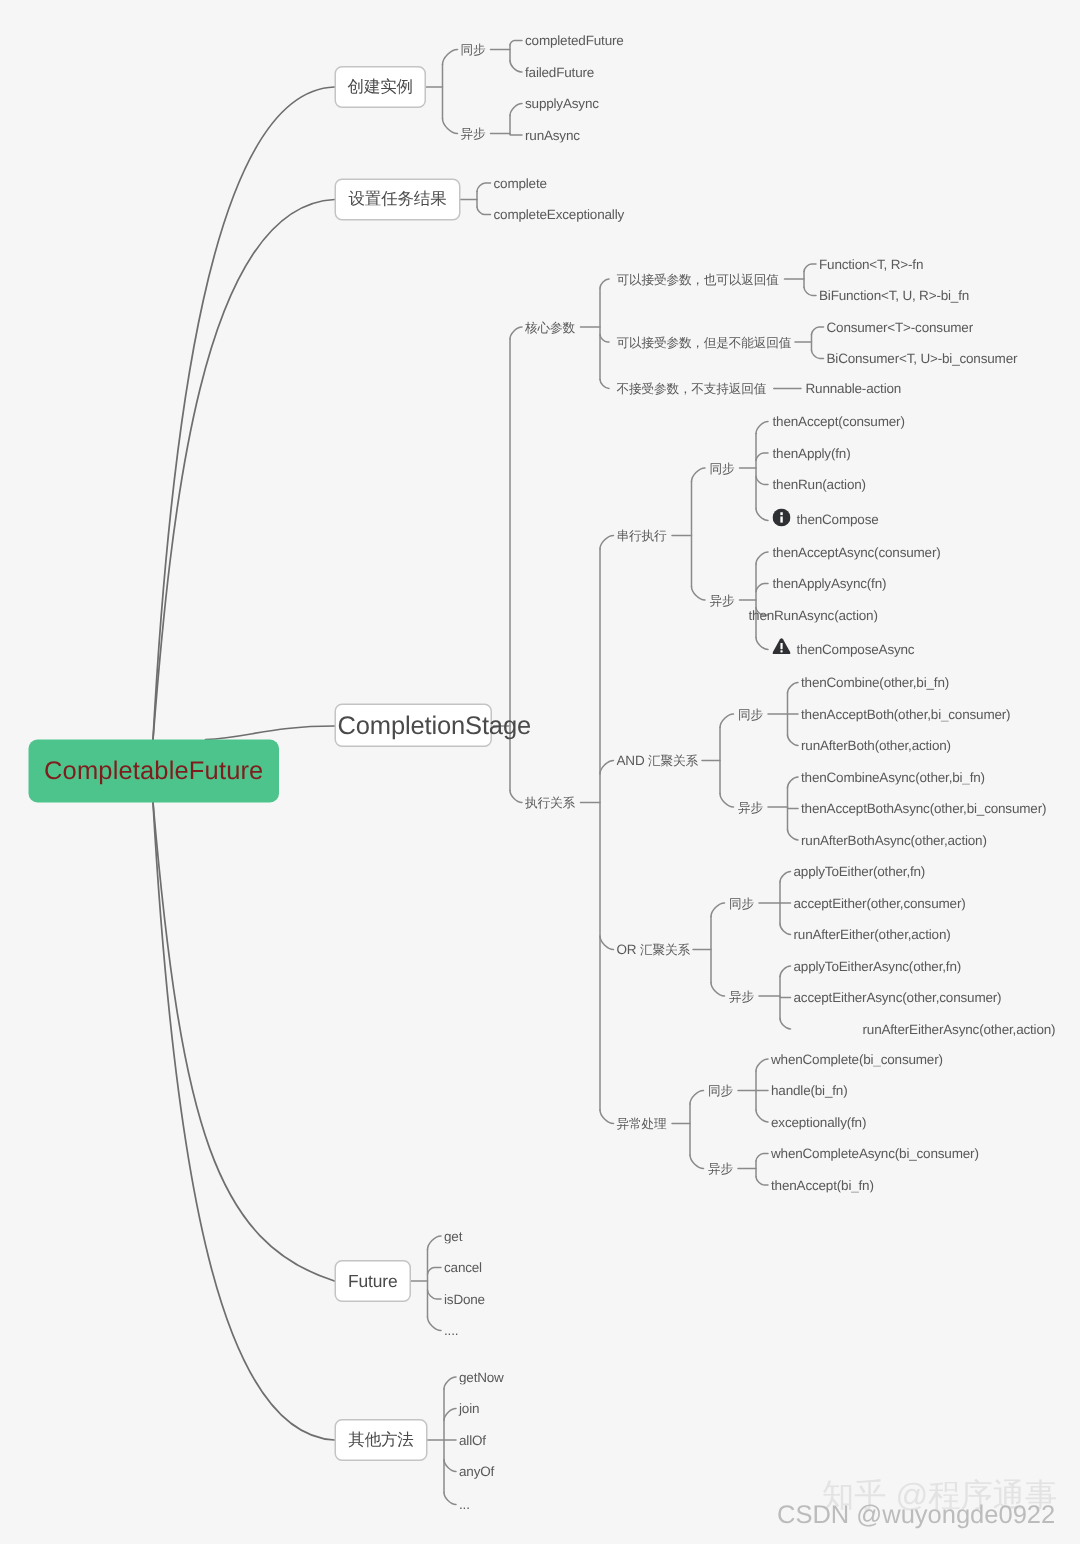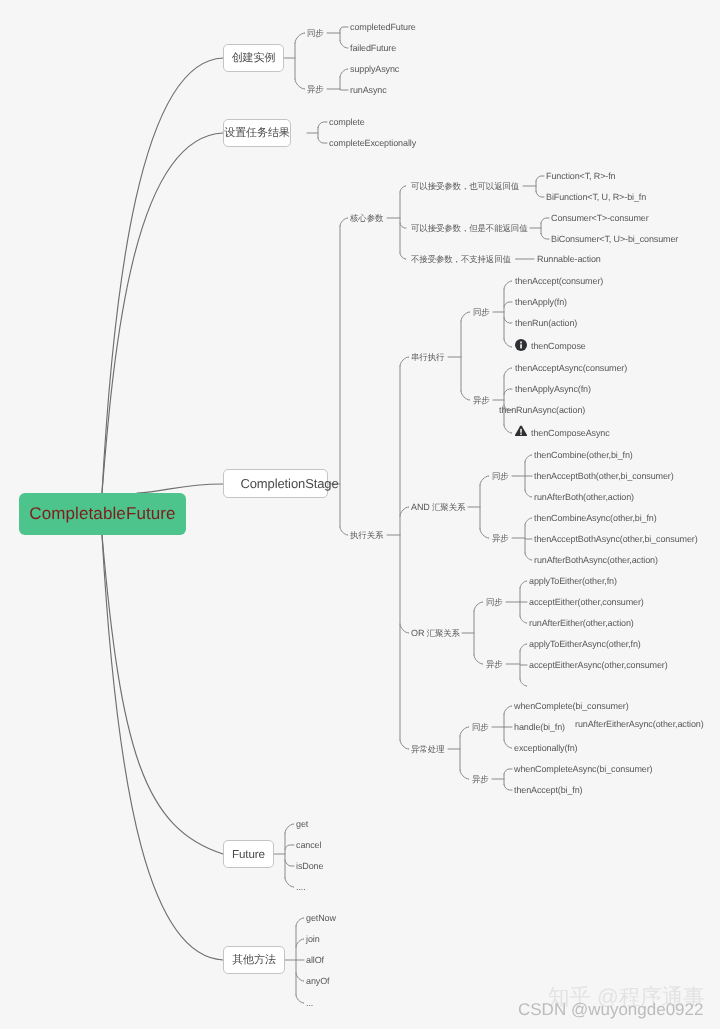--- a/index.html
+++ b/index.html
@@ -144,25 +144,25 @@
       <path d="M 296,960 L 304,960" fill="none" stroke="#8a8a8a" stroke-width="1" stroke-linecap="round"></path>
       <path d="M 296,973 C 296,976.584 300.416,981 304,981 L 304,981" fill="none" stroke="#8a8a8a" stroke-width="1" stroke-linecap="round"></path>
       <path d="M 296,995 C 296,998.584 300.416,1003 304,1003 L 304,1003" fill="none" stroke="#8a8a8a" stroke-width="1" stroke-linecap="round"></path>
     </svg>
 <div id="root-node" style="left: 19px; top: 493px; width: 167px; height: 42px; background: rgb(76, 196, 140);">
       <span>CompletableFuture</span>
     </div>
     <div class="nodebox" style="left: 223px; top: 44px; width: 61px; height: 28px;">
       <span>创建实例</span>
     </div>
-    <div class="nodebox" style="left: 223px; top: 119px; width: 68px; height: 28px;">
+    <div class="nodebox" style="left: 223px; top: 119px; width: 84px; height: 28px;">
       <span>设置任务结果</span>
     </div>
     <div class="nodebox" style="left: 223px; top: 469px; width: 105px; height: 29px;">
-      <span style="font-size: 13px; margin-left: 28px;">CompletionStage</span>
+      <span style="font-size: 17px; margin-left: 28px;">CompletionStage</span>
     </div>
     <div class="nodebox" style="left: 223px; top: 840px; width: 51px; height: 28px;">
       <span style="font-size: 11.6px;">Future</span>
     </div>
     <div class="nodebox" style="left: 223px; top: 946px; width: 62px; height: 28px;">
       <span>其他方法</span>
     </div>
     <div class="lbl" style="left: 307px; top: 33px;"><span class="cjk">同步</span></div>
     <div class="lbl" style="left: 307px; top: 89px;"><span class="cjk">异步</span></div>
     <div class="lbl" style="left: 350px; top: 27px;">completedFuture</div>
@@ -213,21 +213,21 @@
     <div class="lbl" style="left: 534px; top: 518px;">thenCombineAsync(other,bi_fn)</div>
     <div class="lbl" style="left: 534px; top: 539px;">thenAcceptBothAsync(other,bi_consumer)</div>
     <div class="lbl" style="left: 534px; top: 560px;">runAfterBothAsync(other,action)</div>
     <div class="lbl" style="left: 486px; top: 602px;"><span class="cjk">同步</span></div>
     <div class="lbl" style="left: 486px; top: 664px;"><span class="cjk">异步</span></div>
     <div class="lbl" style="left: 529px; top: 581px;">applyToEither(other,fn)</div>
     <div class="lbl" style="left: 529px; top: 602px;">acceptEither(other,consumer)</div>
     <div class="lbl" style="left: 529px; top: 623px;">runAfterEither(other,action)</div>
     <div class="lbl" style="left: 529px; top: 644px;">applyToEitherAsync(other,fn)</div>
     <div class="lbl" style="left: 529px; top: 665px;">acceptEitherAsync(other,consumer)</div>
-    <div class="lbl" style="left: 529px; top: 724px; padding-left: 46px;">runAfterEitherAsync(other,action)</div>
+    <div class="lbl" style="left: 529px; top: 686px; padding-left: 46px;">runAfterEitherAsync(other,action)</div>
     <div class="lbl" style="left: 472px; top: 727px;"><span class="cjk">同步</span></div>
     <div class="lbl" style="left: 472px; top: 779px;"><span class="cjk">异步</span></div>
     <div class="lbl" style="left: 514px; top: 706px;">whenComplete(bi_consumer)</div>
     <div class="lbl" style="left: 514px; top: 727px;">handle(bi_fn)</div>
     <div class="lbl" style="left: 514px; top: 748px;">exceptionally(fn)</div>
     <div class="lbl" style="left: 514px; top: 769px;">whenCompleteAsync(bi_consumer)</div>
     <div class="lbl" style="left: 514px; top: 790px;">thenAccept(bi_fn)</div>
     <div class="lbl" style="left: 296px; top: 824px;">get</div>
     <div class="lbl" style="left: 296px; top: 845px;">cancel</div>
     <div class="lbl" style="left: 296px; top: 866px;">isDone</div>

